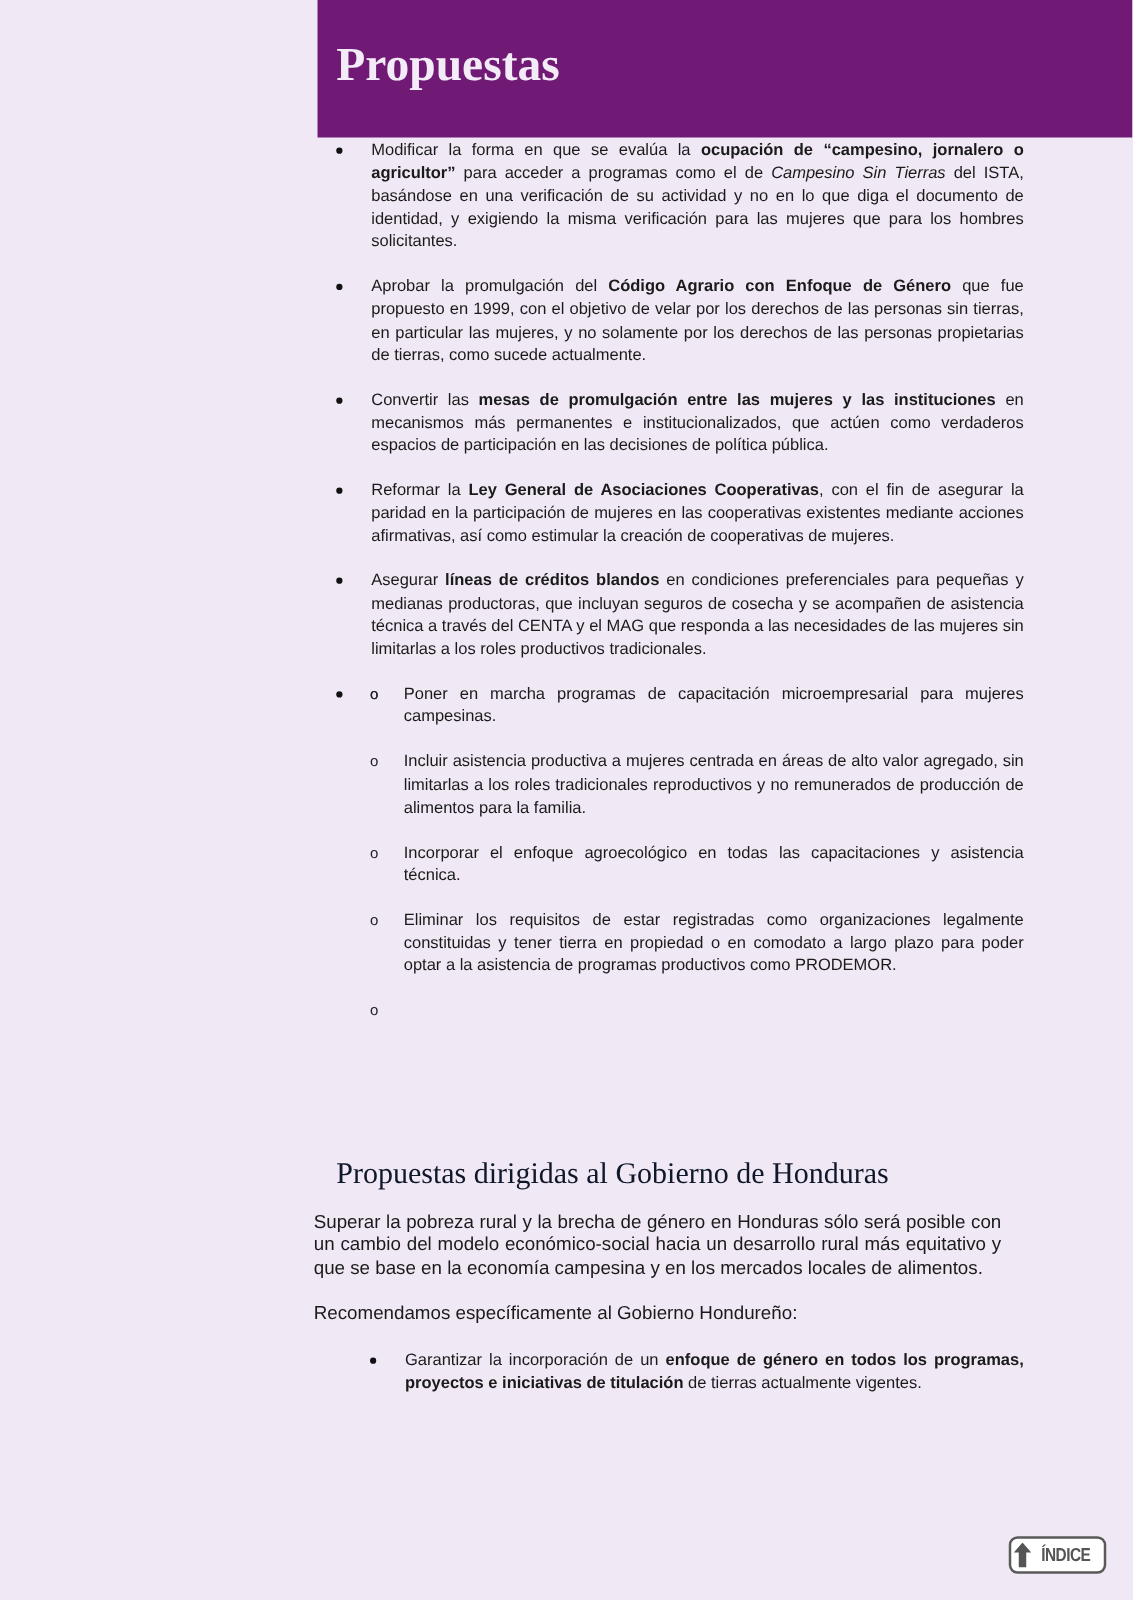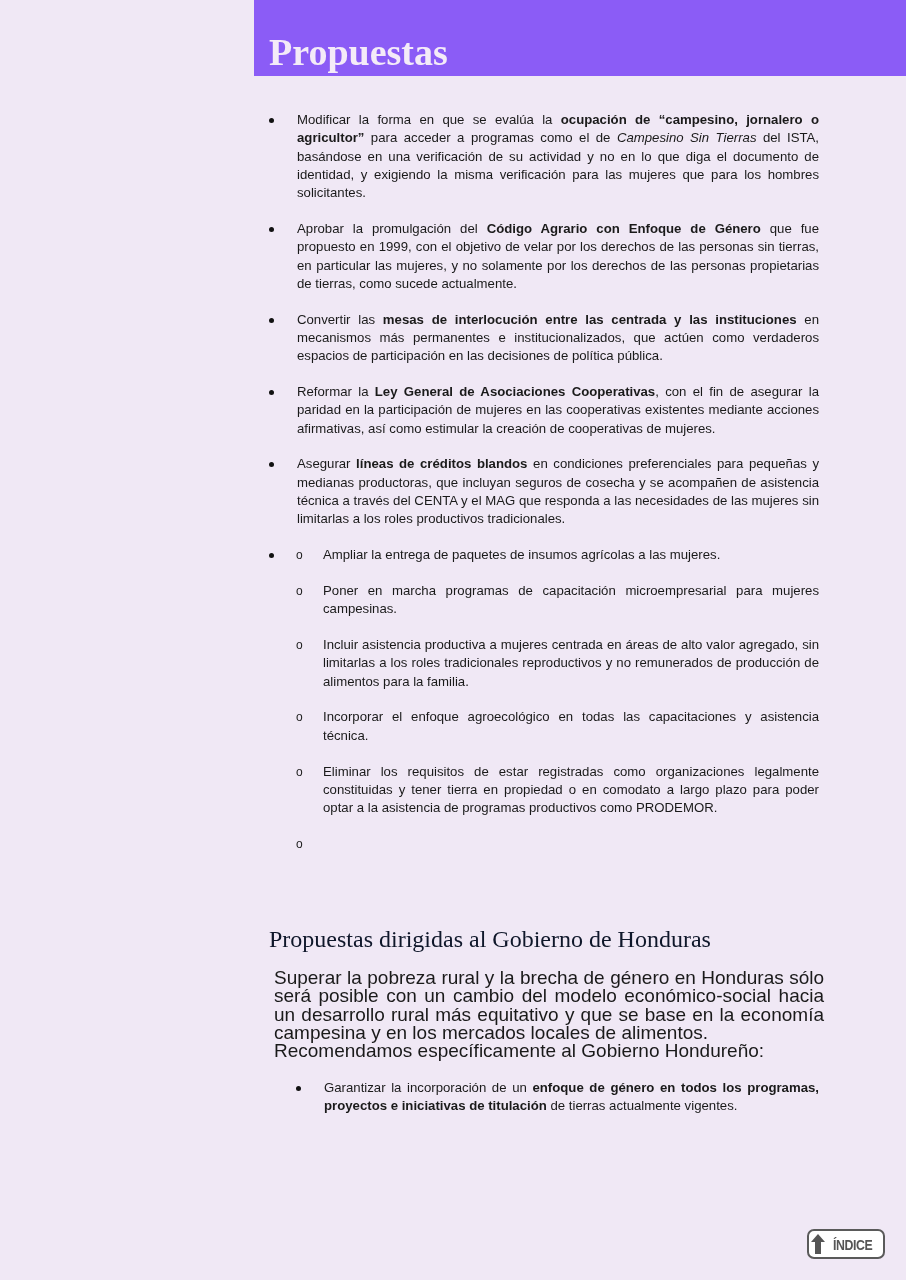--- a/index.html
+++ b/index.html
@@ -13,22 +13,22 @@
       position: relative;
       overflow: hidden;
       font-family: "Liberation Sans", "DejaVu Sans", sans-serif;
       color: #1a1a1a;
     }
     .header-band {
       position: absolute;
       left: 254px;
       top: 0;
       width: 652px;
-      height: 76px;
-      background: #8b5cf6;
+      height: 110px;
+      background: #701a75;
     }
     .header-title {
       position: absolute;
       left: 15px;
       top: 27px;
       margin: 0;
       font-family: "Liberation Serif", "DejaVu Serif", serif;
       font-weight: bold;
       font-size: 38px;
       line-height: 50px;
@@ -100,23 +100,23 @@
       top: 923px;
       margin: 0;
       font-family: "Liberation Serif", "DejaVu Serif", serif;
       font-weight: normal;
       font-size: 24px;
       line-height: 32px;
       color: #0f172a;
     }
     .para {
       position: absolute;
-      left: 274px;
+      left: 251px;
       width: 550px;
-      font-size: 19px;
+      font-size: 15px;
       line-height: 18.3px;
       text-align: justify;
       margin: 0;
     }
     .honduras-list {
       position: absolute;
       left: 296px;
       top: 1079px;
       width: 523px;
       list-style: none;
@@ -167,25 +167,25 @@
 <body>
 
 <div class="header-band">
   <h1 class="header-title">Propuestas</h1>
 </div>
 
 <div class="content">
   <ul class="main-list" id="main-list">
       <li><span class="bullet"></span><span><span>Modificar la forma en que se evalúa la </span><b>ocupación de “campesino, jornalero o agricultor”</b><span> para acceder a programas como el de </span><i>Campesino Sin Tierras</i><span> del ISTA, basándose en una verificación de su actividad y no en lo que diga el documento de identidad, y exigiendo la misma verificación para las mujeres que para los hombres solicitantes.</span></span></li>
       <li><span class="bullet"></span><span><span>Aprobar la promulgación del </span><b>Código Agrario con Enfoque de Género</b><span> que fue propuesto en 1999, con el objetivo de velar por los derechos de las personas sin tierras, en particular las mujeres, y no solamente por los derechos de las personas propietarias de tierras, como sucede actualmente.</span></span></li>
-      <li><span class="bullet"></span><span><span>Convertir las </span><b>mesas de interlocución entre las centrada y las instituciones</b><span> en mecanismos más permanentes e institucionalizados, que actúen como verdaderos espacios de participación en las decisiones de política pública.</span></span></li>
+      <li><span class="bullet"></span><span><span>Convertir las </span><b>mesas de promulgación entre las mujeres y las instituciones</b><span> en mecanismos más permanentes e institucionalizados, que actúen como verdaderos espacios de participación en las decisiones de política pública.</span></span></li>
       <li><span class="bullet"></span><span><span>Reformar la </span><b>Ley General de Asociaciones Cooperativas</b><span>, con el fin de asegurar la paridad en la participación de mujeres en las cooperativas existentes mediante acciones afirmativas, así como estimular la creación de cooperativas de mujeres.</span></span></li>
       <li><span class="bullet"></span><span><span>Asegurar </span><b>líneas de créditos blandos</b><span> en condiciones preferenciales para pequeñas y medianas productoras, que incluyan seguros de cosecha y se acompañen de asistencia técnica a través del CENTA y el MAG que responda a las necesidades de las mujeres sin limitarlas a los roles productivos tradicionales.</span></span></li>
       <li><span class="bullet"></span><ul class="sub-list" style="margin-left: -28px;">
-          <li><span class="sub-bullet">o</span><span>Ampliar la entrega de paquetes de insumos agrícolas a las mujeres.</span></li>
+          <li><span class="sub-bullet">o</span></li>
           <li><span class="sub-bullet">o</span><span>Poner en marcha programas de capacitación microempresarial para mujeres campesinas.</span></li>
           <li><span class="sub-bullet">o</span><span>Incluir asistencia productiva a mujeres centrada en áreas de alto valor agregado, sin limitarlas a los roles tradicionales reproductivos y no remunerados de producción de alimentos para la familia.</span></li>
           <li><span class="sub-bullet">o</span><span>Incorporar el enfoque agroecológico en todas las capacitaciones y asistencia técnica.</span></li>
           <li><span class="sub-bullet">o</span><span>Eliminar los requisitos de estar registradas como organizaciones legalmente constituidas y tener tierra en propiedad o en comodato a largo plazo para poder optar a la asistencia de programas productivos como PRODEMOR.</span></li>
           <li><span class="sub-bullet">o</span></li>
         </ul></li>
     </ul>
 </div>
 
 <h2 class="section-title">Propuestas dirigidas al Gobierno de Honduras</h2>

